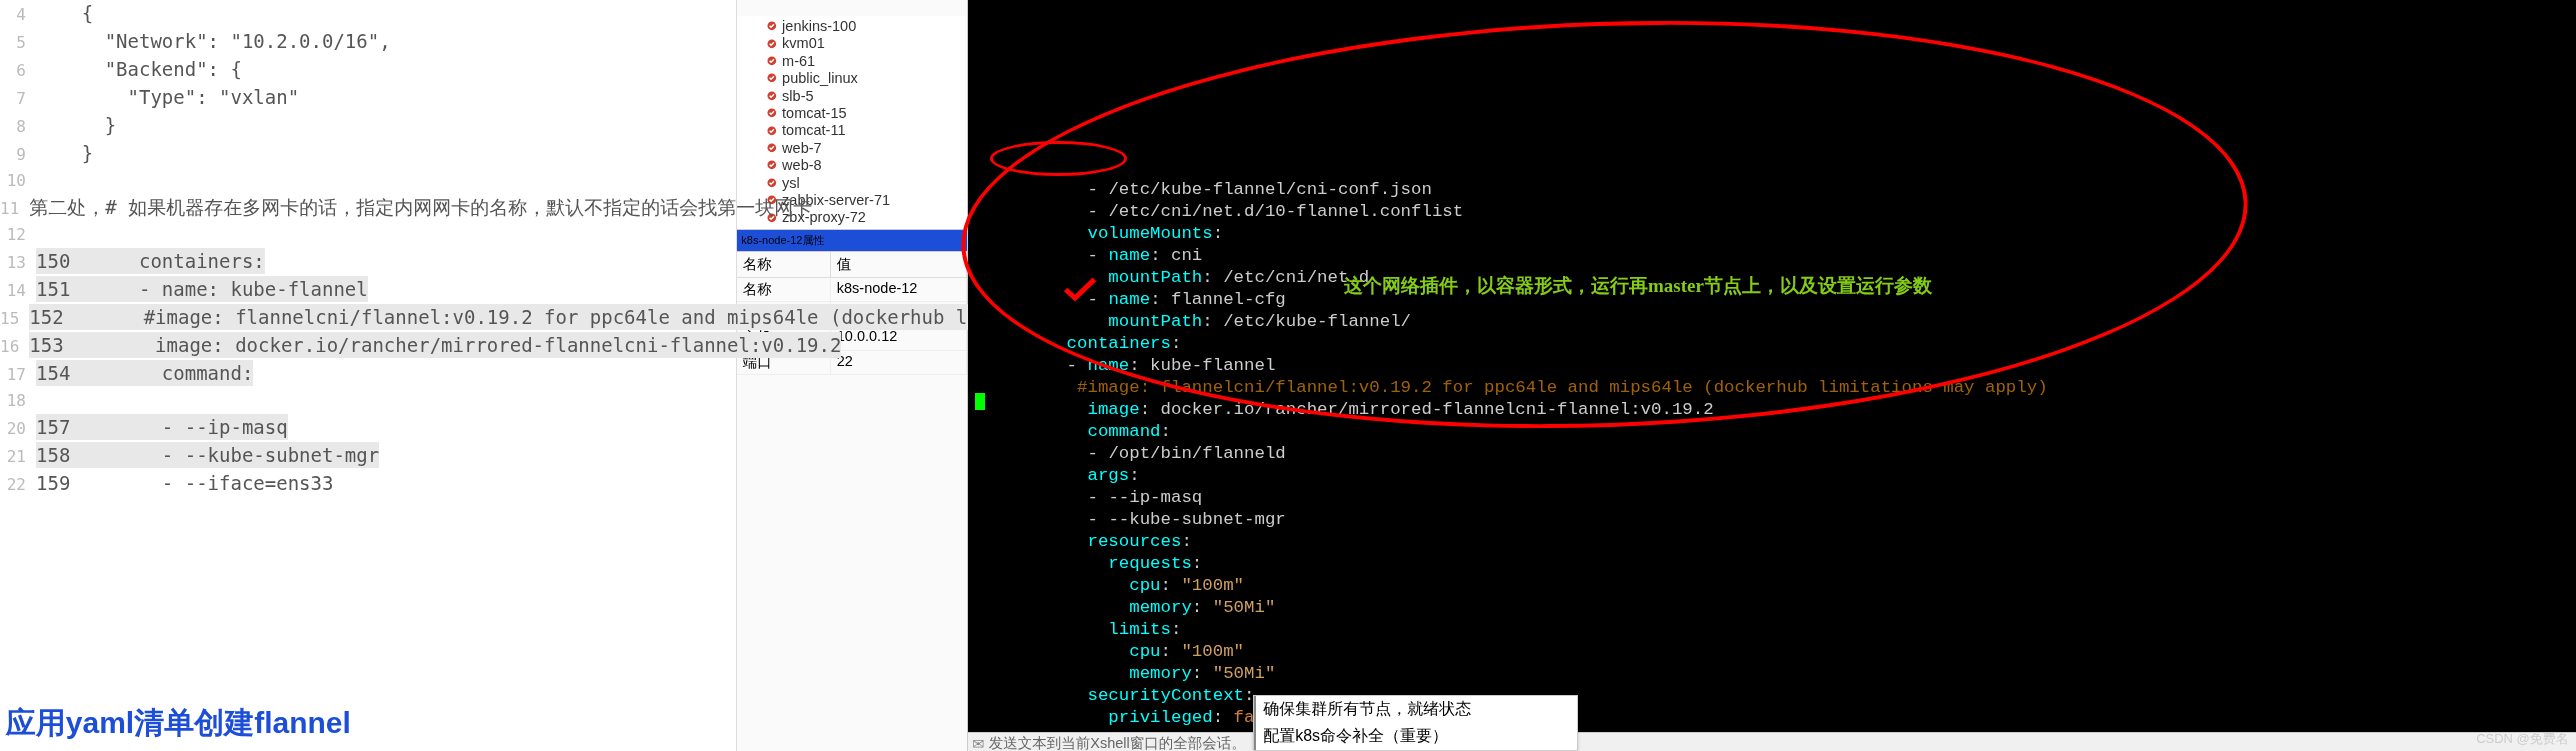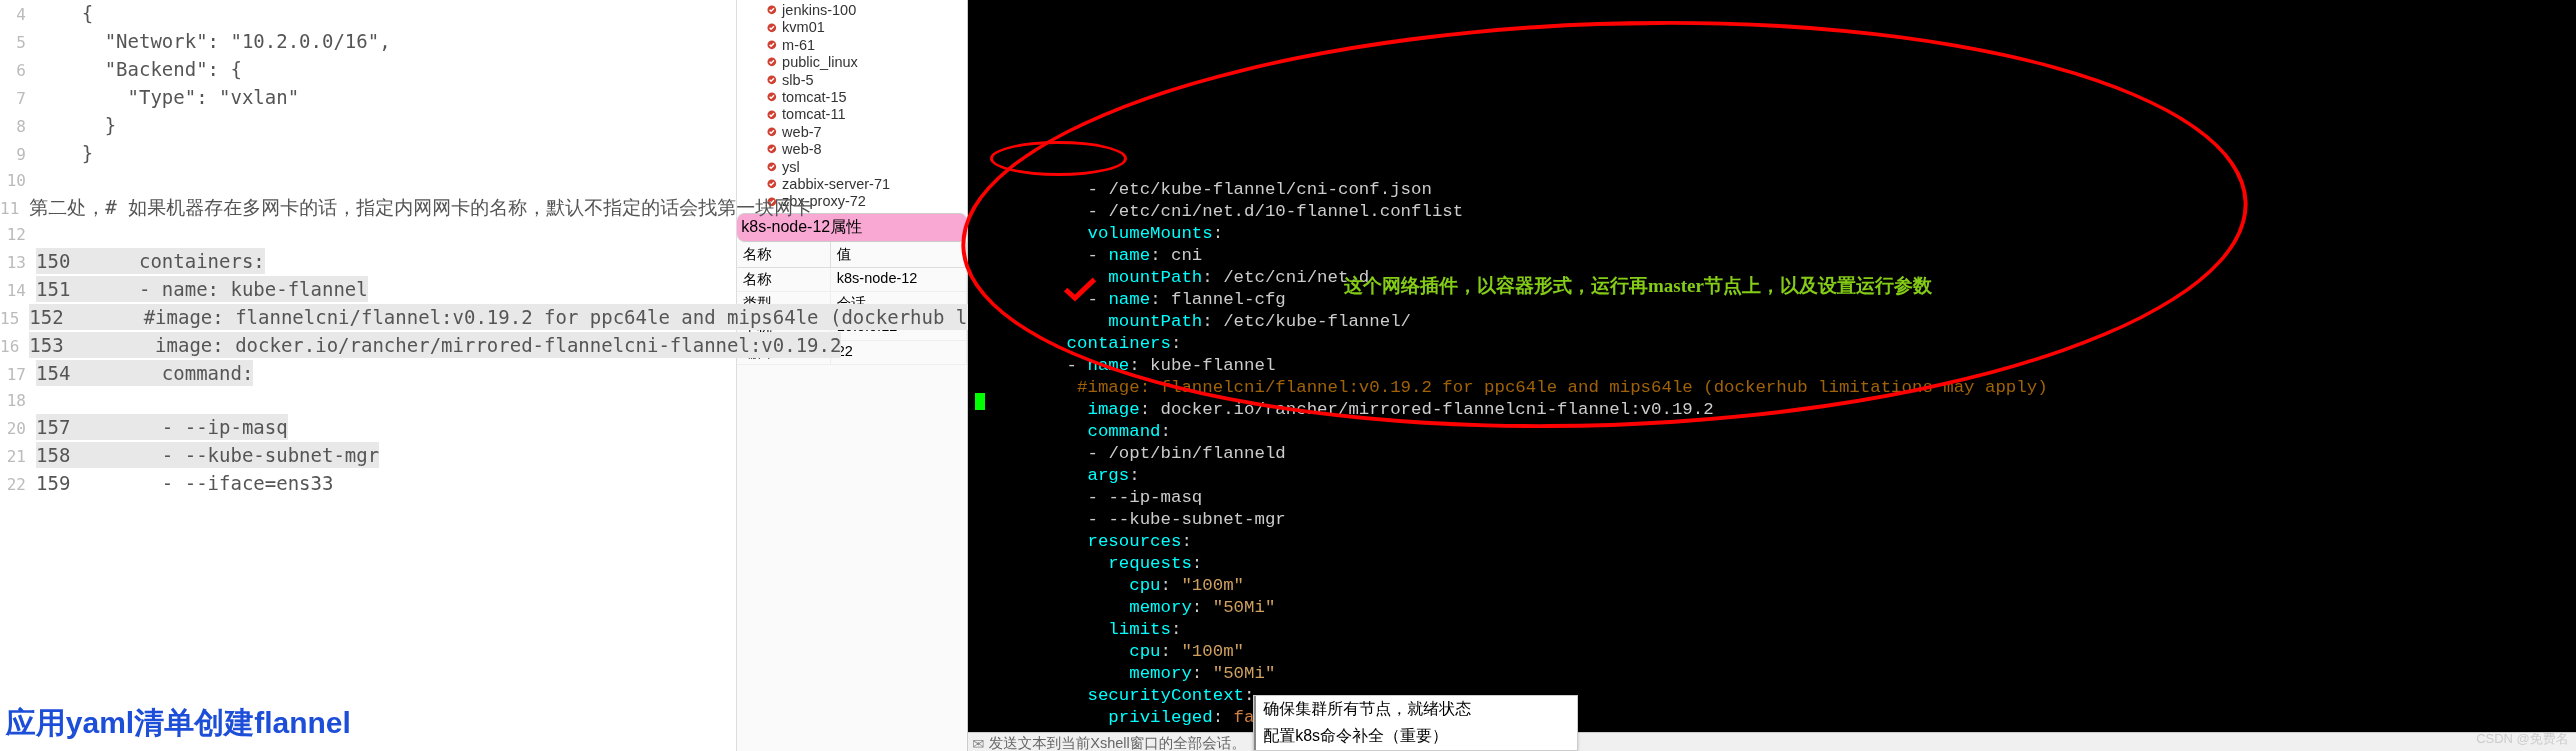--- a/index.html
+++ b/index.html
@@ -10,25 +10,25 @@
 .editor-panel { width: 737px; height: 100%; background: #fff; display: flex; flex-direction: column; border-right: 0.7px solid #ddd;}
 .editor-content { flex: 1; font-family: "Consolas", monospace; font-size: 19px; line-height: 26px; color: #555; padding: 0; position: relative; }
 .editor-line { display: flex; align-items: baseline; min-height: 26px; }
 .editor-gutter { width: 36px; text-align: right; padding-right: 10px; color: #bbb; user-select: none; font-size: 16px;}
 .editor-code { white-space: pre; font-family: "Consolas", monospace; }
 .hl { background: #e8e8e8; }
 .heading { font-size: 30px; font-weight: bold; color: #1d4ed8; padding: 14.5px 7.2px 7.2px 5.8px;}
 
 
 .middle-panel { width: 231px; height: 100%; display: flex; flex-direction: column; border-right: 0.7px solid #ccc; background:#fafafa;}
-.tree { flex: 0 0 auto; padding: 1.4px 0 2.9px 5.8px; overflow: auto; background:#fff; }
+.tree { flex: 0 0 auto; padding: 1.4px 0 2.9px 5.8px; overflow: auto; background:#fff;margin-top:16px; }
 .tree-item { display: flex; align-items: center; height: 17.4px; padding-left: 22px; cursor: pointer; font-size: 14.5px; color: #333;}
 .tree-icon { width: 13px; height: 13px; margin-right: 4.3px; display:inline-flex; align-items:center; justify-content:center;}
 .tree-icon svg { width:11.6px; height:11.6px;}
-.props-title { border-top:0.7px solid #ccc; border-bottom:0.7px solid #ccc; padding: 2.9px 4.3px; background:#f9a8d4; font-size:16px;border-radius:8px;}
+.props-title { border-top:0.7px solid #ccc; border-bottom:0.7px solid #ccc; padding: 2.9px 4.3px; background:#1d4ed8; font-size:11px;}
 .props-table { flex:1; }
 .props-header { display:flex; border-bottom:0.7px solid #ddd; font-size:14.5px;}
 .props-header div { padding:2.9px 5.8px; border-right:0.7px solid #ddd;}
 .props-row { display:flex; font-size:14.5px;}
 .props-row div { padding:2.2px 5.8px; border-right:0.7px solid #eee; border-bottom:0.7px solid #eee;}
 .pk { width:94px;}
 .pv { flex:1; }
 
 
 .terminal-panel { flex: 1; height: 100%; display:flex; flex-direction:column; background: #000; position:relative; }

